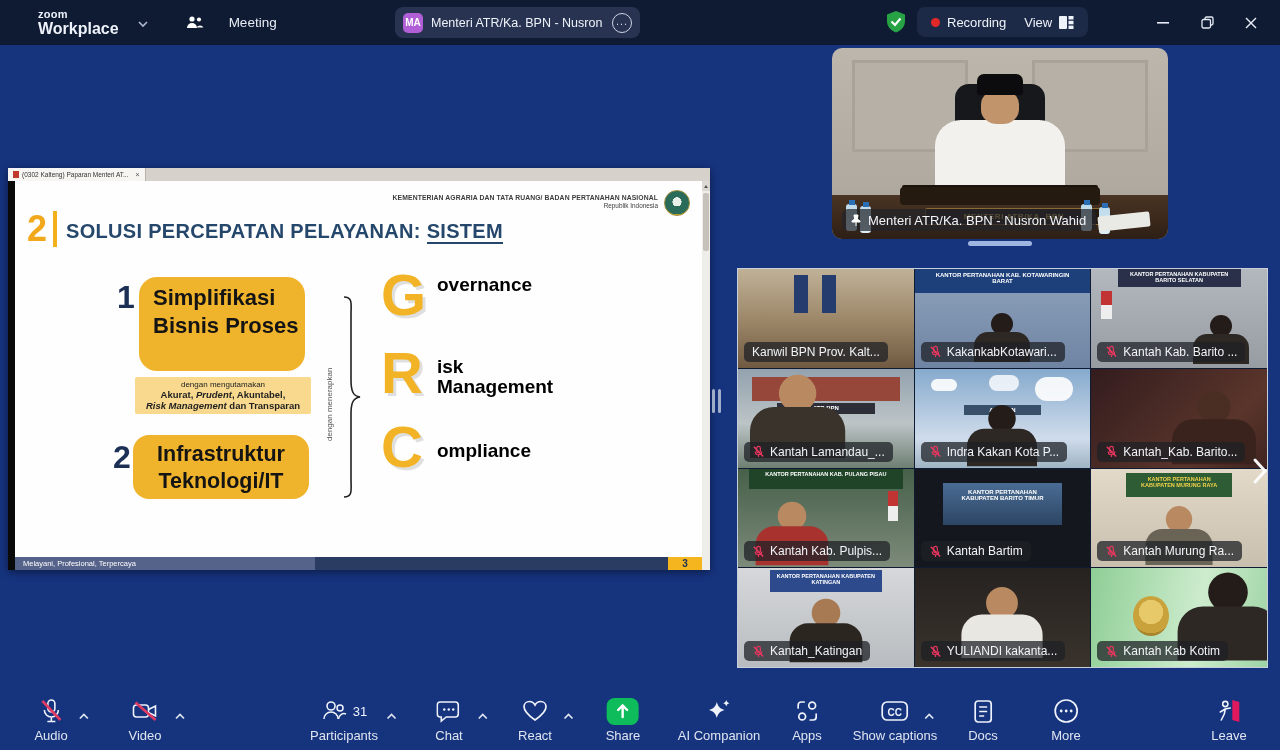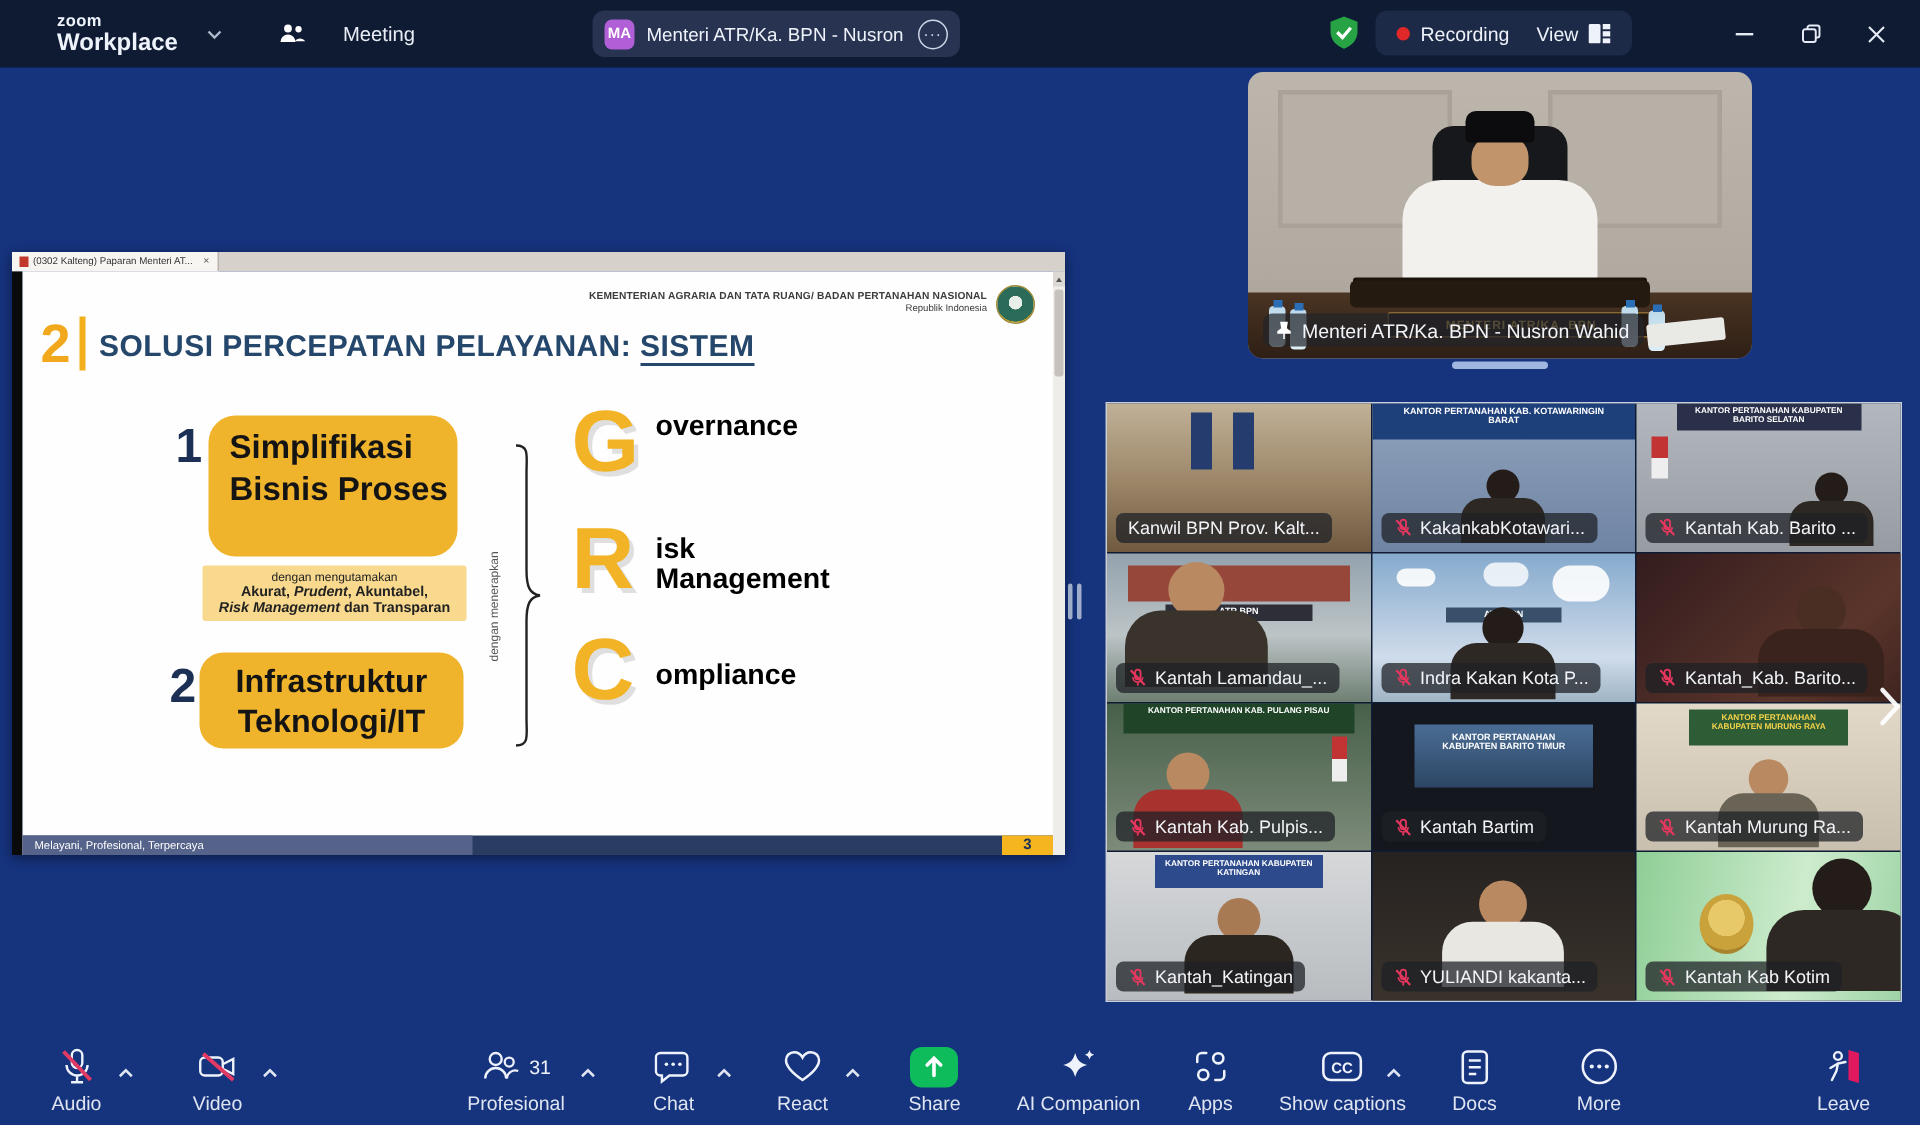--- a/index.html
+++ b/index.html
@@ -562,21 +562,21 @@
         <circle cx="19" cy="9" r="3" fill="none" stroke="#eef2fa" stroke-width="1.5"></circle>
         <path d="M17.5 20 a5.5 5.5 0 0 1 7.5-5" fill="none" stroke="#eef2fa" stroke-width="1.5"></path>
       </svg>
       <span class="pcount">31</span>
       <span class="caret" style="right:-30px">
         <svg width="11" height="7" viewBox="0 0 11 7">
             <polyline points="1.5,5.5 5.5,1.5 9.5,5.5" fill="none" stroke="#dfe5f0" stroke-width="1.7"></polyline>
           </svg>
       </span>
     </div>
-    <div class="tlabel">Profesional</div>
+    <div class="tlabel">Participants</div>
   </div>
 
   <div class="titem" style="left:449px">
     <div class="ticon">
       <svg width="26" height="24" viewBox="0 0 26 24">
         <path d="M4 3 h15 a3 3 0 0 1 3 3 v9 a3 3 0 0 1-3 3 H10 l-5 4 v-4 H4 a3 3 0 0 1-3-3 V6 a3 3 0 0 1 3-3 Z" fill="none" stroke="#eef2fa" stroke-width="1.6"></path>
         <circle cx="8" cy="10.5" r="1.2" fill="#eef2fa"></circle>
           <circle cx="12.5" cy="10.5" r="1.2" fill="#eef2fa"></circle>
           <circle cx="17" cy="10.5" r="1.2" fill="#eef2fa"></circle>
       </svg>

